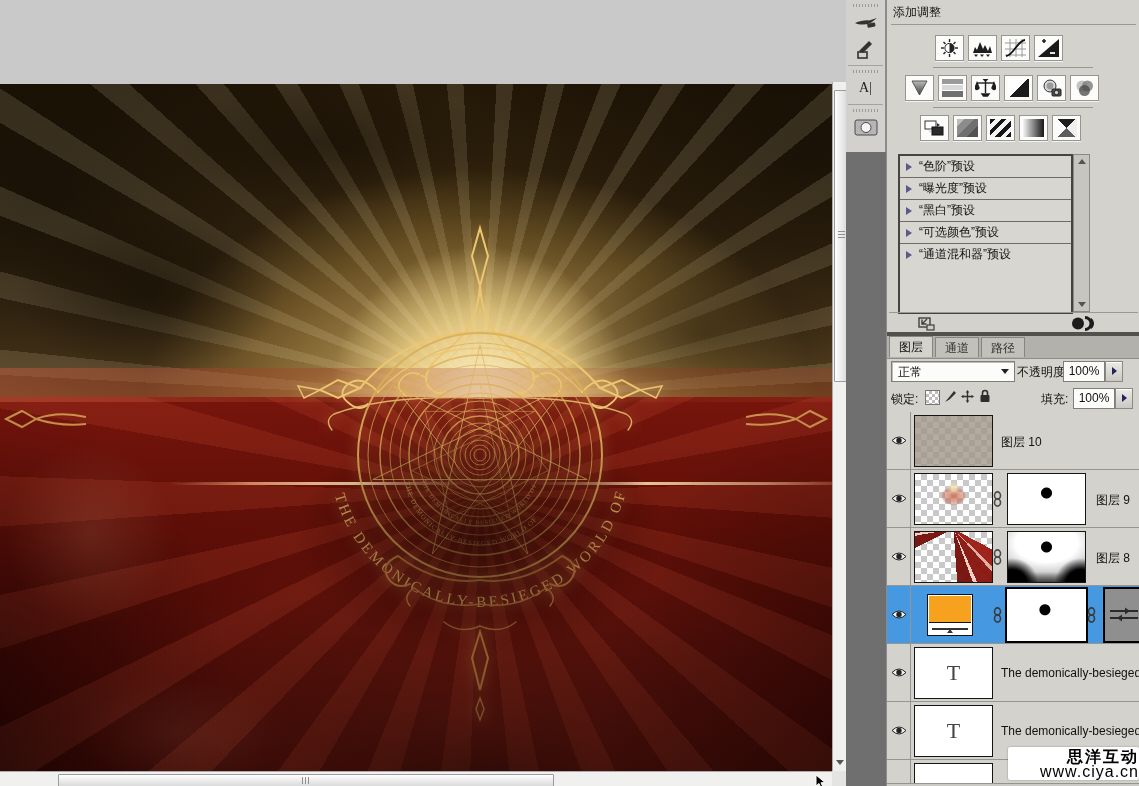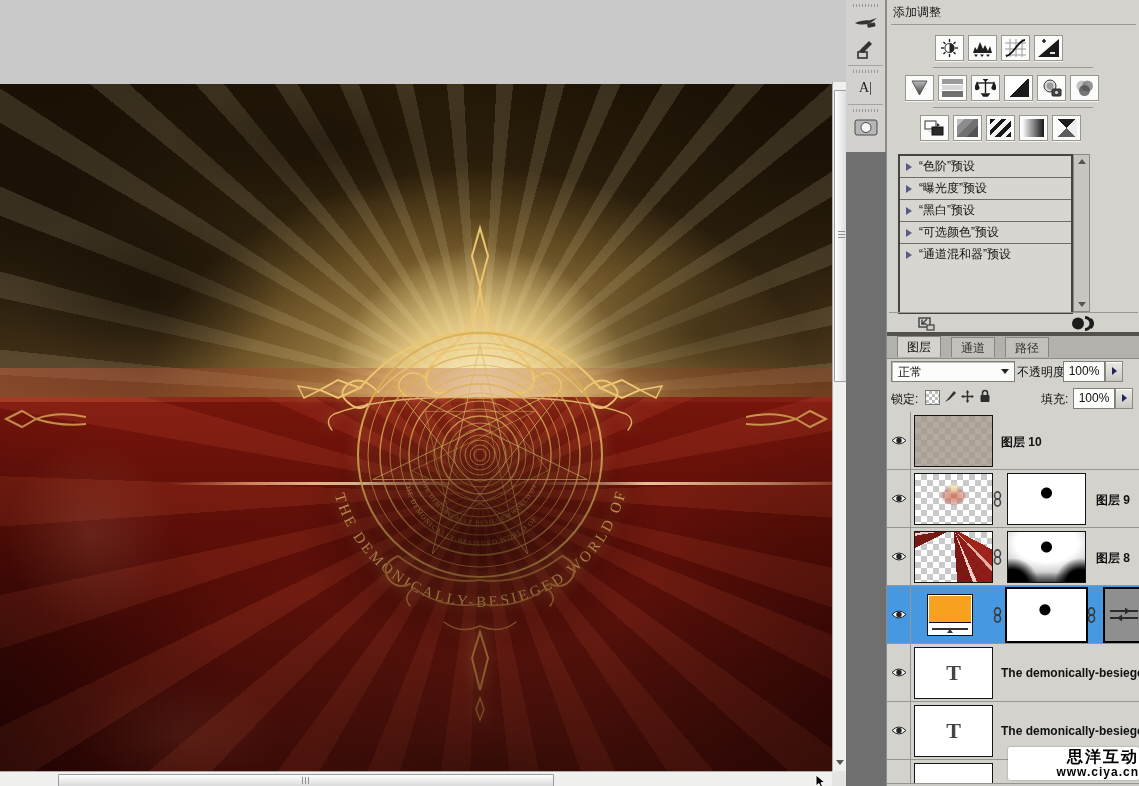--- a/index.html
+++ b/index.html
@@ -80,35 +80,35 @@
   .preset-row{height:21px;line-height:21px;border-bottom:1px solid #6d6c67;padding-left:6px;display:flex;align-items:center;}
   .preset-row:last-child{border-bottom:none;}
   .pr-tri{width:0;height:0;border-top:4px solid transparent;border-bottom:4px solid transparent;border-left:6px solid #5a5a86;margin-right:7px;}
   .preset-scroll{left:186px;top:154px;width:15px;height:156px;background:#c7c5bf;border:1px solid #8a8984;}
   .tri-up-s{width:0;height:0;border-left:4px solid transparent;border-right:4px solid transparent;border-bottom:5px solid #55544f;margin:4px auto;}
   .tri-dn-s{width:0;height:0;border-left:4px solid transparent;border-right:4px solid transparent;border-top:5px solid #55544f;margin:4px auto;}
 
   
   #layerspanel{left:0px;top:332px;width:253px;height:454px;background:#d4d2cc;border-top:4px solid #52514d;}
   .tabbar{left:0;top:0;width:253px;height:22px;background:#b3b1ac;border-bottom:1px solid #8e8d88;}
-  .tab{display:inline-block;height:17px;line-height:17px;padding:2px 9px 0 9px;border:1px solid #86857f;border-bottom:none;background:#c2c0ba;color:#333;margin-left:10px;vertical-align:bottom;}
+  .tab{display:inline-block;height:17px;line-height:17px;padding:2px 9px 0 9px;border:1px solid #86857f;border-bottom:none;background:#c2c0ba;color:#333;margin-left:2px;vertical-align:bottom;}
   .tab.active{background:#d4d2cc;color:#111;position:relative;z-index:2;height:18px;}
   .ctrl-row{left:0;top:23px;width:279px;height:26px;}
   .dd{left:4px;top:2px;width:122px;height:19px;background:#fcfcfa;border:1px solid #7f7e79;box-shadow:inset 1px 1px 0 #bdbcb6;}
   .dd-text{margin:2px 0 0 6px;}
   .dd-arrow{position:absolute;right:5px;top:7px;width:0;height:0;border-left:4px solid transparent;border-right:4px solid transparent;border-top:5px solid #222;}
   .vbox{height:19px;background:#fcfcfa;border:1px solid #7f7e79;text-align:center;line-height:19px;}
   .spin{width:16px;height:19px;background:linear-gradient(180deg,#eceae5,#cac8c2);border:1px solid #8a8984;box-shadow:inset 0 1px 0 #fff;}
   .spin .tri{width:0;height:0;border-top:4px solid transparent;border-bottom:4px solid transparent;border-left:5px solid #23235e;margin:5px auto;}
   .lock-row{left:0;top:50px;width:253px;height:24px;}
   .lockicon{display:inline-block;width:13px;height:13px;vertical-align:middle;margin-right:3px;}
   .checker13{background:conic-gradient(#bdbdbd 0 25%,#fff 0 50%,#bdbdbd 0 75%,#fff 0);background-size:6px 6px;border:1px solid #777;}
   
   #rows{left:0;top:76px;width:253px;height:378px;overflow:hidden;}
-  .lrow{position:relative;width:253px;height:57px;border-bottom:1px solid #97958f;background:#d4d2cc;font-weight:bold;}
+  .lrow{position:relative;width:253px;height:57px;border-bottom:1px solid #97958f;background:#d4d2cc;}
   .lrow.sel{background:#4699e0;}
   .eyecell{position:absolute;left:0;top:0;width:23px;height:57px;border-right:1px solid #97958f;}
   .eye{position:absolute;left:4px;top:23px;}
   .thumb{position:absolute;left:27px;top:3px;width:77px;height:50px;border:1px solid #151515;
     background:conic-gradient(#c9c9c9 0 25%,#fff 0 50%,#c9c9c9 0 75%,#fff 0);background-size:12px 12px;}
   .tt{position:absolute;left:27px;top:3px;width:77px;height:50px;border:1px solid #151515;background:#fff;
     display:flex;align-items:center;justify-content:center;font-family:"Liberation Serif","DejaVu Serif",serif;font-size:22px;color:#444;}
   .mask{position:absolute;left:120px;top:3px;width:77px;height:50px;border:1px solid #151515;background:#fff;}
   .m9{background:radial-gradient(circle 6px at 50% 38%, #000 5px, transparent 6px), #fff;}
   .m8{background:
@@ -137,21 +137,21 @@
   .adjthumb{position:absolute;left:216px;top:1px;width:37px;height:52px;background:#8f8f8f;border:2px solid #000;border-right:none;display:flex;align-items:center;justify-content:center;}
   .link8{position:absolute;left:106px;top:21px;}
   .link8b{position:absolute;left:200px;top:21px;}
   .lbl{position:absolute;top:22px;font-size:12px;color:#111;white-space:nowrap;}
   .footer-strip{left:0;top:447px;width:253px;height:7px;background:#cccac4;border-top:1px solid #96948e;}
 
   
   #watermark{left:1008px;top:747px;width:131px;height:33px;background:#fff;z-index:50;text-align:right;
      color:#000;border-radius:2px;box-shadow:0 0 2px rgba(0,0,0,.35);}
   #watermark .w1{font-size:16px;font-weight:bold;letter-spacing:2px;line-height:18px;margin-top:1px;}
-  #watermark .w2{font-size:12px;font-weight:bold;line-height:12px;letter-spacing:1px;}
+  #watermark .w2{font-size:16px;font-weight:normal;line-height:12px;letter-spacing:1px;}
 </style>
 </head>
 <body>
 
 <div id="app">
 
   <div class="abs" id="art">
     <div class="abs sky"></div>
     <div class="abs sky-rays"></div>
     <div class="abs sky-grunge"></div>

